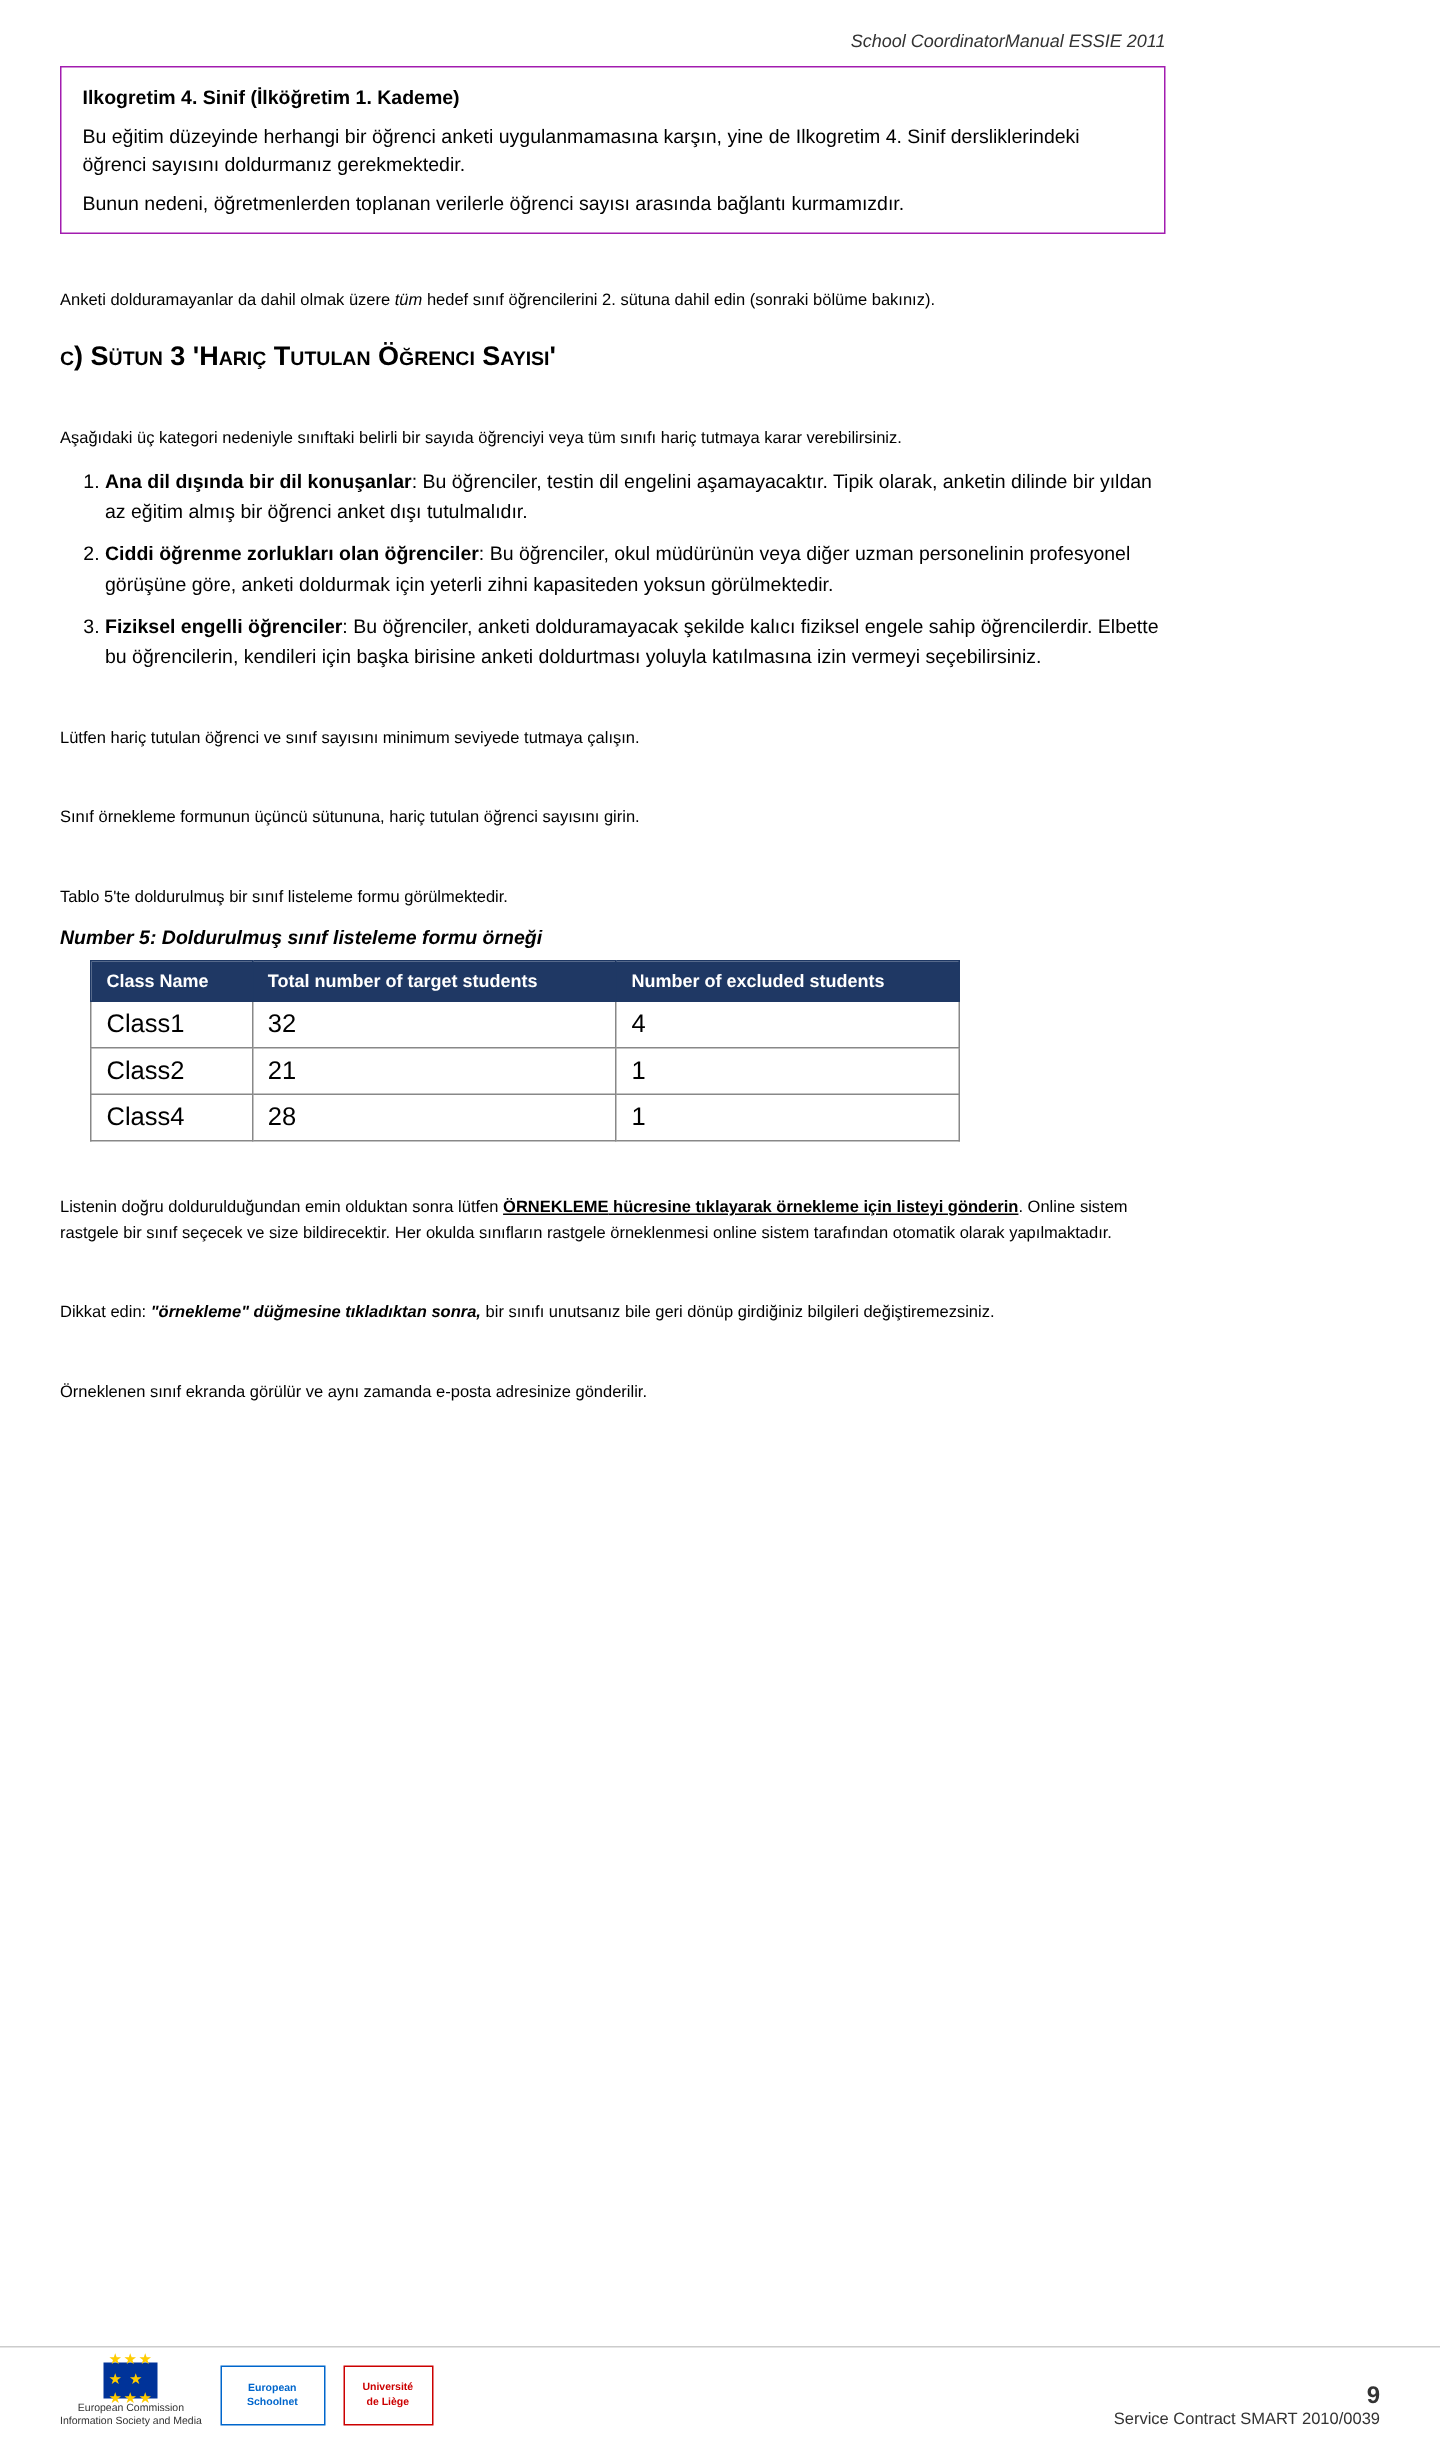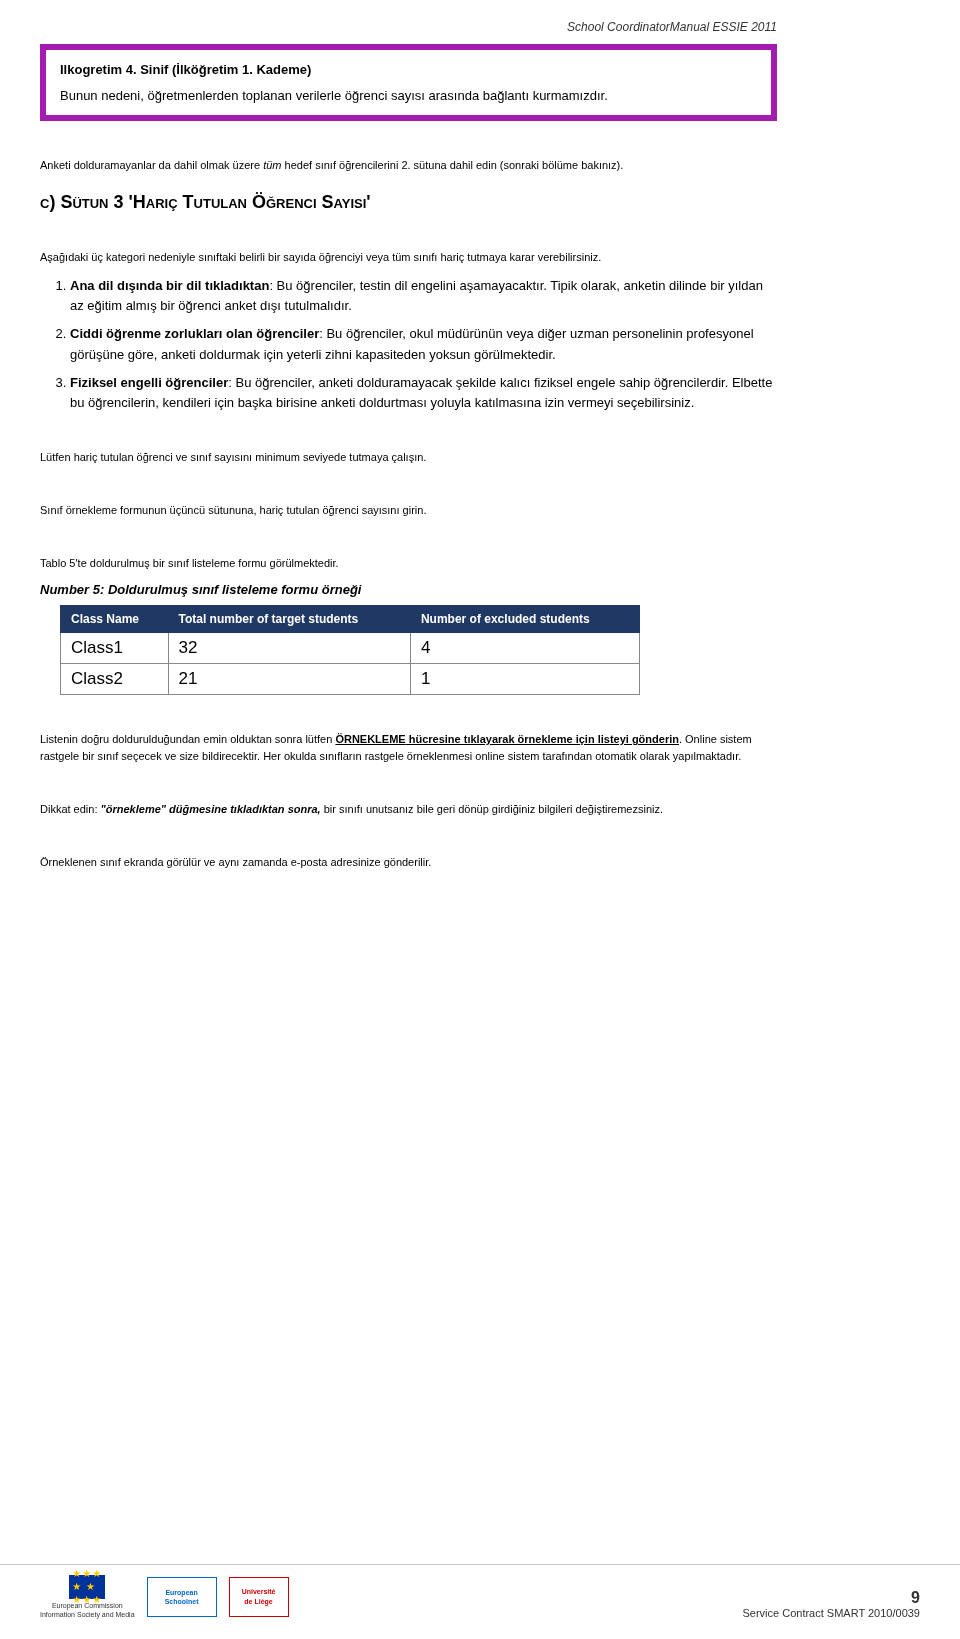--- a/index.html
+++ b/index.html
@@ -19,21 +19,21 @@
       position: relative;
     }
     .header-title {
       text-align: right;
       font-size: 12px;
       color: #333;
       margin-bottom: 10px;
       font-style: italic;
     }
     .content-box {
-      border: 6px solid #a21caf;
+      border: 1px solid #a21caf;
       padding: 10px 14px;
       margin-bottom: 14px;
     }
     .content-box p {
       margin-bottom: 6px;
       line-height: 1.5;
     }
     .content-box p:last-child { margin-bottom: 0; }
     .main-text {
       line-height: 1.55;
@@ -183,36 +183,37 @@
 <div class="page">
 
   <div class="header-title">
     <span>School CoordinatorManual ESSIE 2011</span>
   </div>
 
   <div class="content-box">
     <p>
       <strong>Ilkogretim 4. Sinif (İlköğretim 1. Kademe)</strong>
     </p>
+    <p>Bu eğitim düzeyinde herhangi bir öğrenci anketi uygulanmamasına karşın, yine de Ilkogretim 4. Sinif dersliklerindeki öğrenci sayısını doldurmanız gerekmektedir.</p>
     <p>Bunun nedeni, öğretmenlerden toplanan verilerle öğrenci sayısı arasında bağlantı kurmamızdır.</p>
   </div>
 
   <p class="main-text">
     <span>Anketi dolduramayanlar da dahil olmak üzere </span><em><span>tüm</span></em><span> hedef sınıf öğrencilerini 2. sütuna dahil edin (sonraki bölüme bakınız).</span>
   </p>
 
   <div class="section-heading">
     <span>c) Sütun 3 'Hariç Tutulan Öğrenci Sayısı'</span>
   </div>
 
   <p class="main-text">Aşağıdaki üç kategori nedeniyle sınıftaki belirli bir sayıda öğrenciyi veya tüm sınıfı hariç tutmaya karar verebilirsiniz.</p>
 
   <ol>
     <li>
-      <strong>Ana dil dışında bir dil tıkladıktan</strong><span>: Bu öğrenciler, testin dil engelini aşamayacaktır. Tipik olarak, anketin dilinde bir yıldan az eğitim almış bir öğrenci anket dışı tutulmalıdır.</span>
+      <strong>Ana dil dışında bir dil konuşanlar</strong><span>: Bu öğrenciler, testin dil engelini aşamayacaktır. Tipik olarak, anketin dilinde bir yıldan az eğitim almış bir öğrenci anket dışı tutulmalıdır.</span>
     </li>
     <li>
       <strong>Ciddi öğrenme zorlukları olan öğrenciler</strong><span>: Bu öğrenciler, okul müdürünün veya diğer uzman personelinin profesyonel görüşüne göre, anketi doldurmak için yeterli zihni kapasiteden yoksun görülmektedir.</span>
     </li>
     <li>
       <strong>Fiziksel engelli öğrenciler</strong><span>: Bu öğrenciler, anketi dolduramayacak şekilde kalıcı fiziksel engele sahip öğrencilerdir. Elbette bu öğrencilerin, kendileri için başka birisine anketi doldurtması yoluyla katılmasına izin vermeyi seçebilirsiniz.</span>
     </li>
   </ol>
 
   <p class="main-text">Lütfen hariç tutulan öğrenci ve sınıf sayısını minimum seviyede tutmaya çalışın.</p>
@@ -233,20 +234,25 @@
     <tr>
           <td>Class1</td>
           <td>32</td>
           <td>4</td>
         </tr>
         <tr>
           <td>Class2</td>
           <td>21</td>
           <td>1</td>
         </tr>
+        <tr>
+          <td>Class4</td>
+          <td>28</td>
+          <td>1</td>
+        </tr>
       </tbody>
   </table>
 
 
   <p class="main-text">
     <span>Listenin doğru doldurulduğundan emin olduktan sonra lütfen </span><span class="underline-bold"><span>ÖRNEKLEME</span></span><span class="underline-bold"> hücresine tıklayarak örnekleme için listeyi gönderin</span><span>. Online sistem rastgele bir sınıf seçecek ve size bildirecektir. Her okulda sınıfların rastgele örneklenmesi online sistem tarafından otomatik olarak yapılmaktadır.</span>
   </p>
 
   <p class="main-text">
     <span>Dikkat edin: </span><span class="italic-bold">"örnekleme" düğmesine tıkladıktan sonra,</span><span> bir sınıfı unutsanız bile geri dönüp girdiğiniz bilgileri değiştiremezsiniz.</span>

